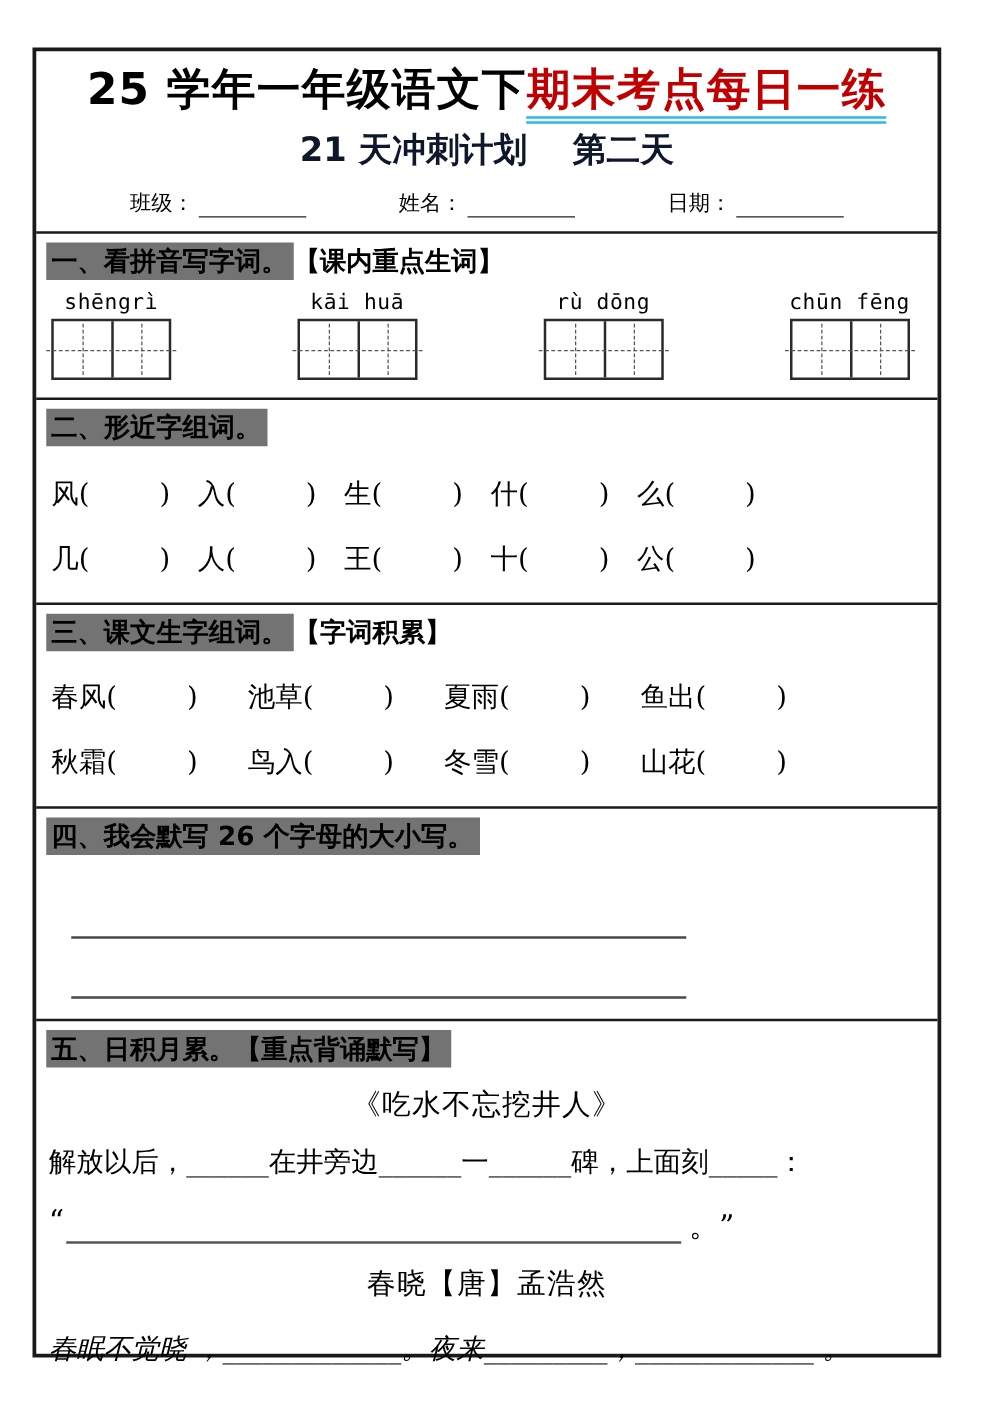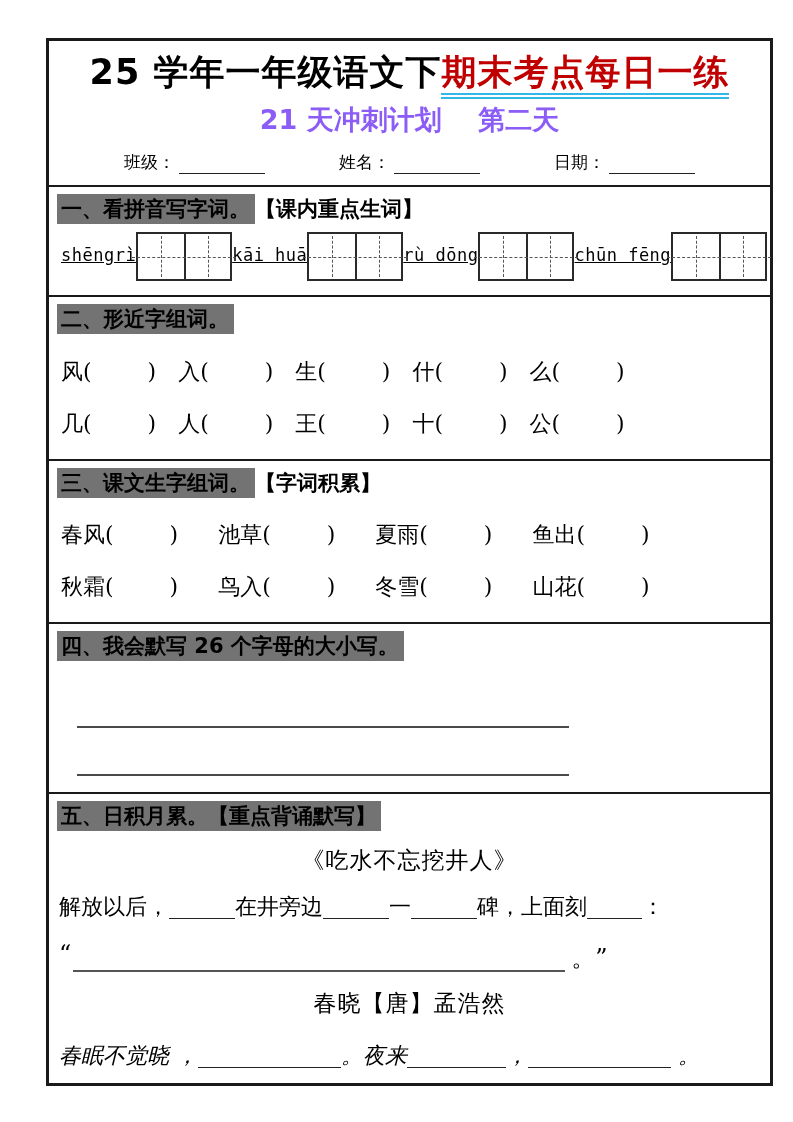--- a/index.html
+++ b/index.html
@@ -5,21 +5,21 @@
   * { margin: 0; padding: 0; box-sizing: border-box; }
   html, body { background: #ffffff; }
   body {
     width: 793px; height: 1122px;
     font-family: "DejaVu Serif", serif;
     color: #000;
     position: relative;
   }
   .sheet {
     position: absolute;
-    left: 46px; top: 38px;
+    left: 26px; top: 38px;
     width: 727px; height: 1048px;
     border: 3px solid #1a1a1a;
     background: #fff;
   }
   
   .header { min-height: 144px; padding-top: 8px; }
   .title-line {
     text-align: center;
     font-family: "DejaVu Sans", sans-serif;
     font-weight: 900;
@@ -31,21 +31,21 @@
   .title-red {
     color: #C00000;
     border-bottom: 6px double #31B8E9;
     padding-bottom: 1px;
   }
   .subtitle-line {
     text-align: center;
     font-family: "DejaVu Sans", sans-serif;
     font-weight: 800;
     font-size: 27px;
-    color: #8b5cf6;
+    color: #0f172a;
     margin-top: 6px;
     white-space: pre;
   }
   .fields-row {
     display: flex;
     justify-content: center;
     gap: 74px;
     margin-top: 13px;
     font-size: 17px;
   }
@@ -69,21 +69,21 @@
     background: #737373;
     padding: 3px 5px 3px 4px;
   }
   .note { background: none; }
   
   .words-row {
     display: flex;
     justify-content: space-between;
     padding: 8px 22px 14px 12px;
   }
-  .word-col { display: flex; flex-direction: row; align-items: center; text-decoration: underline; }
+  .word-col { display: flex; flex-direction: column; align-items: center; }
   .pinyin {
     font-family: "DejaVu Sans Mono", monospace;
     font-size: 17px;
     letter-spacing: 0.5px;
     margin-bottom: 3px;
     white-space: pre;
   }
   .grid-box {
     position: relative;
     display: flex;

